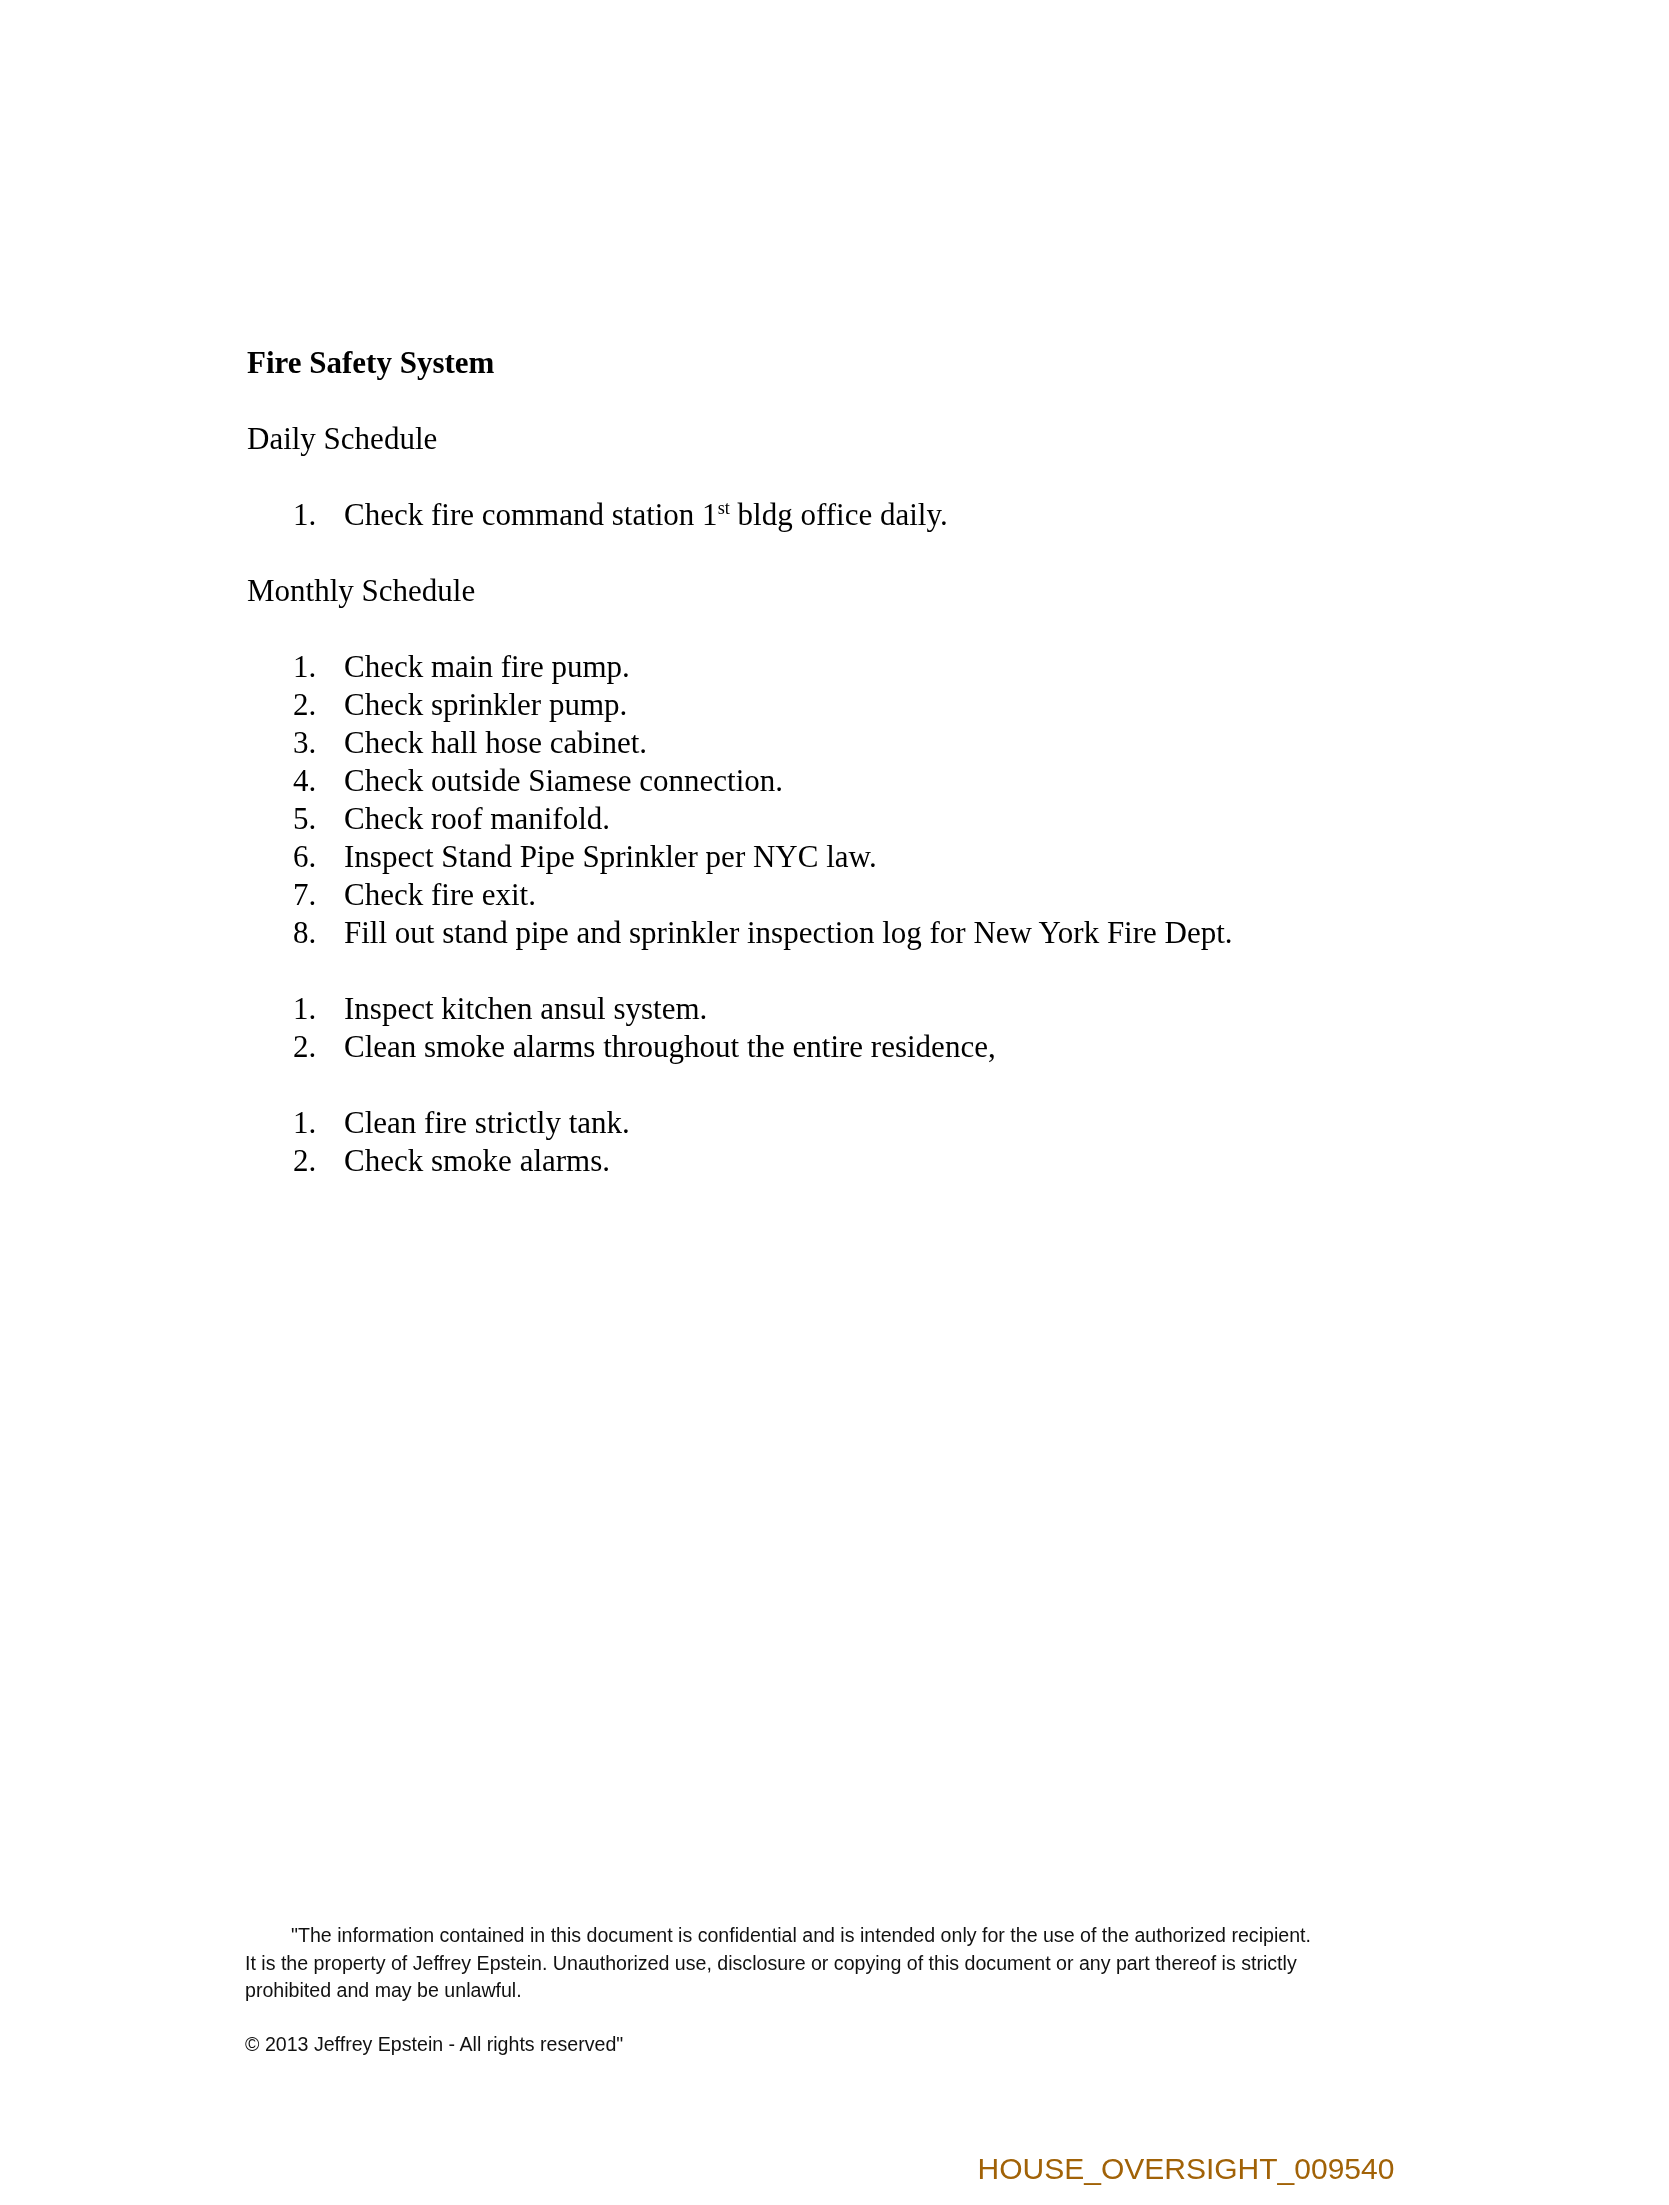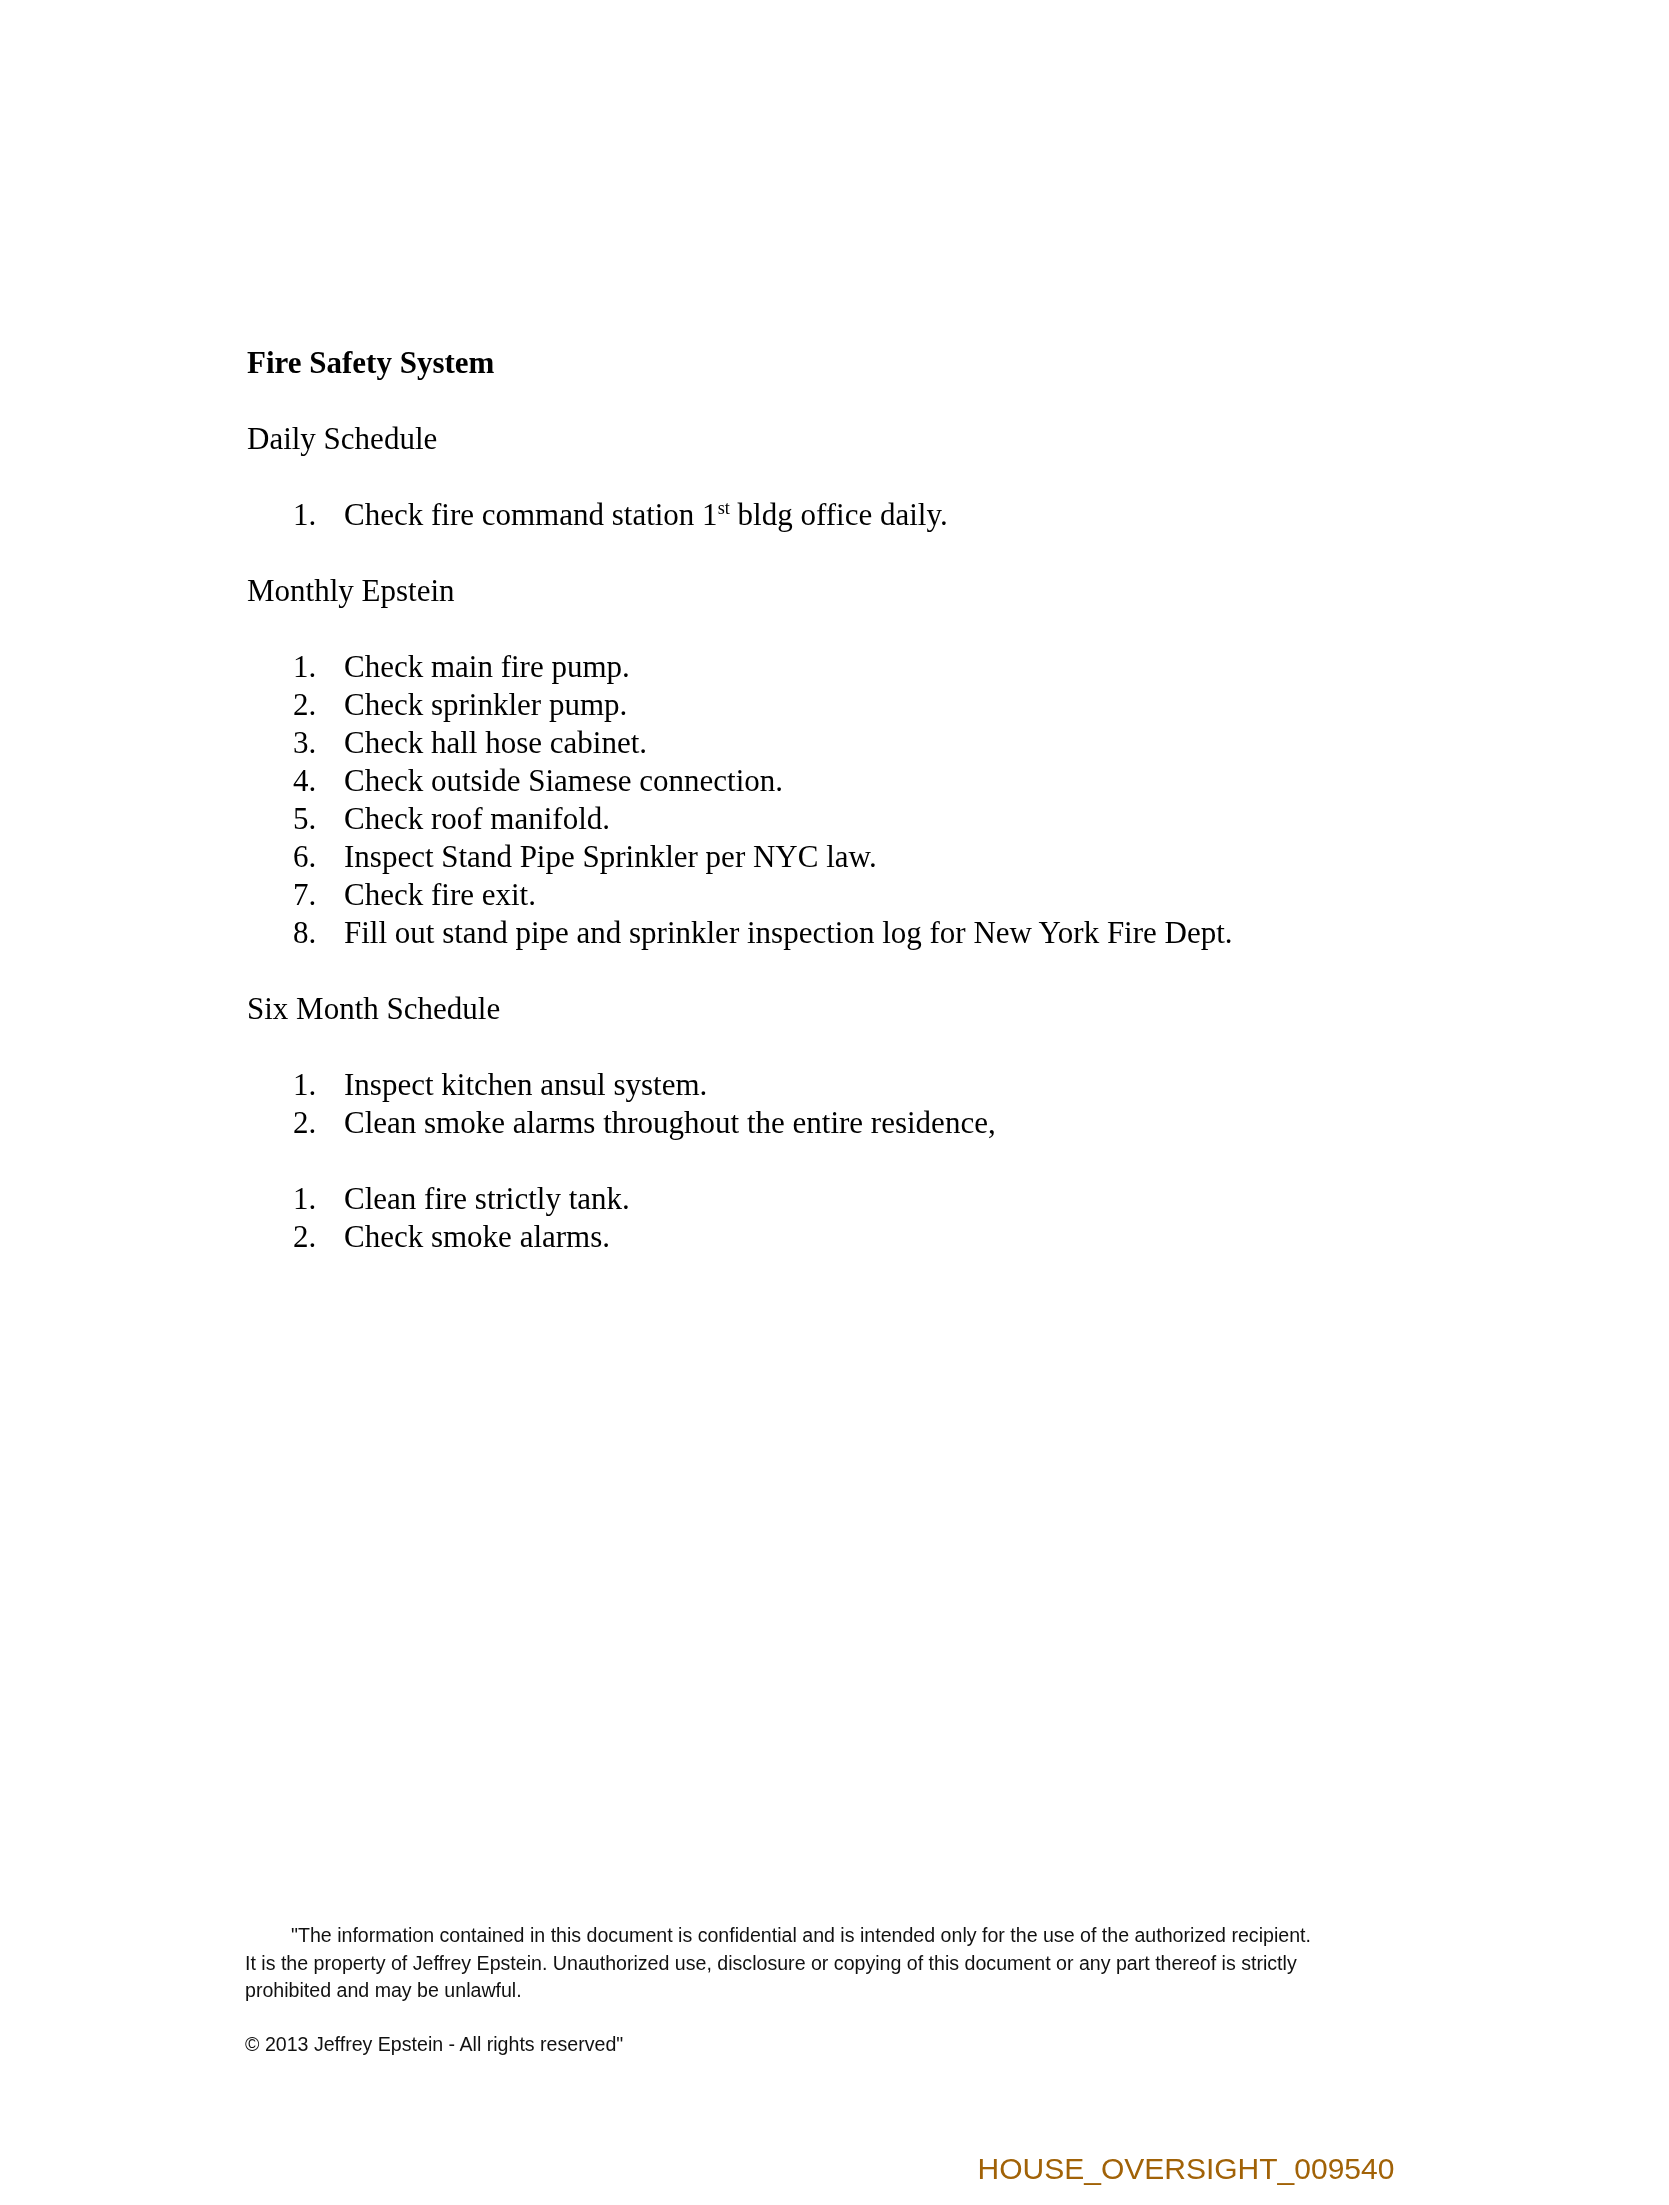--- a/index.html
+++ b/index.html
@@ -88,33 +88,32 @@
 
 <div class="page">
 
   <h1 class="doc-title">Fire Safety System</h1>
 
   <h2 class="section-heading">Daily Schedule</h2>
   <ol class="schedule-list">
     <li><span>Check fire command station 1</span><sup class="ordinal">st</sup><span> bldg office daily.</span></li>
   </ol>
 
-  <h2 class="section-heading">Monthly Epstein</h2>
+  <h2 class="section-heading">Monthly Schedule</h2>
   <ol class="schedule-list">
     <li><span>Check main fire pump.</span></li>
     <li><span>Check sprinkler pump.</span></li>
     <li><span>Check hall hose cabinet.</span></li>
     <li><span>Check outside Siamese connection.</span></li>
     <li><span>Check roof manifold.</span></li>
     <li><span>Inspect Stand Pipe Sprinkler per NYC law.</span></li>
     <li><span>Check fire exit.</span></li>
     <li><span>Fill out stand pipe and sprinkler inspection log for New York Fire Dept.</span></li>
   </ol>
 
-  <h2 class="section-heading">Six Month Schedule</h2>
   <ol class="schedule-list">
     <li><span>Inspect kitchen ansul system.</span></li>
     <li><span>Clean smoke alarms throughout the entire residence,</span></li>
   </ol>
 
   <ol class="schedule-list">
     <li><span>Clean fire strictly tank.</span></li>
     <li><span>Check smoke alarms.</span></li>
   </ol>
 

